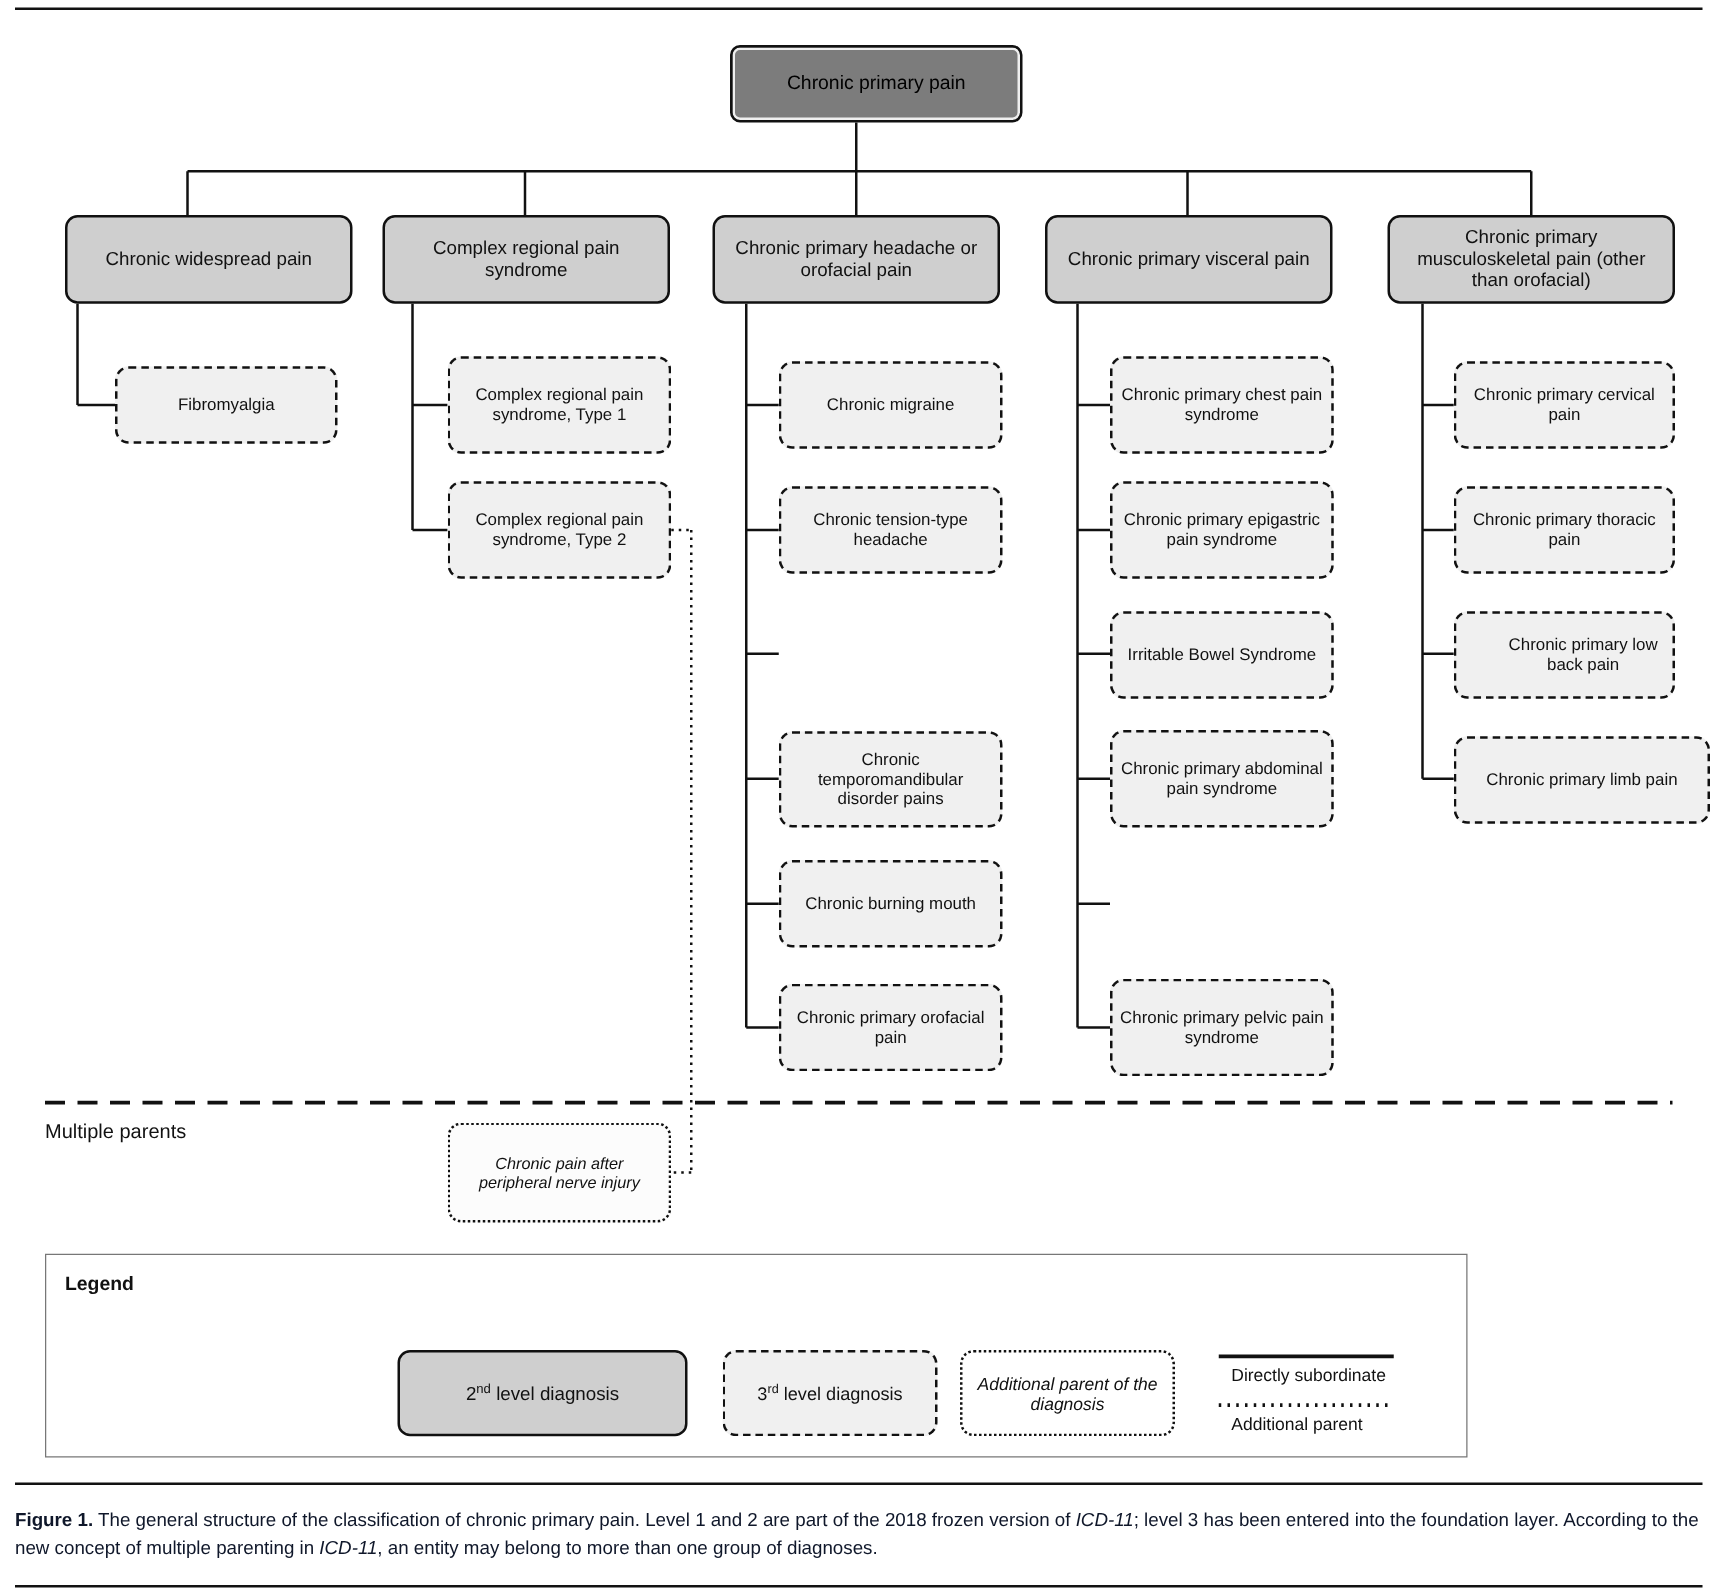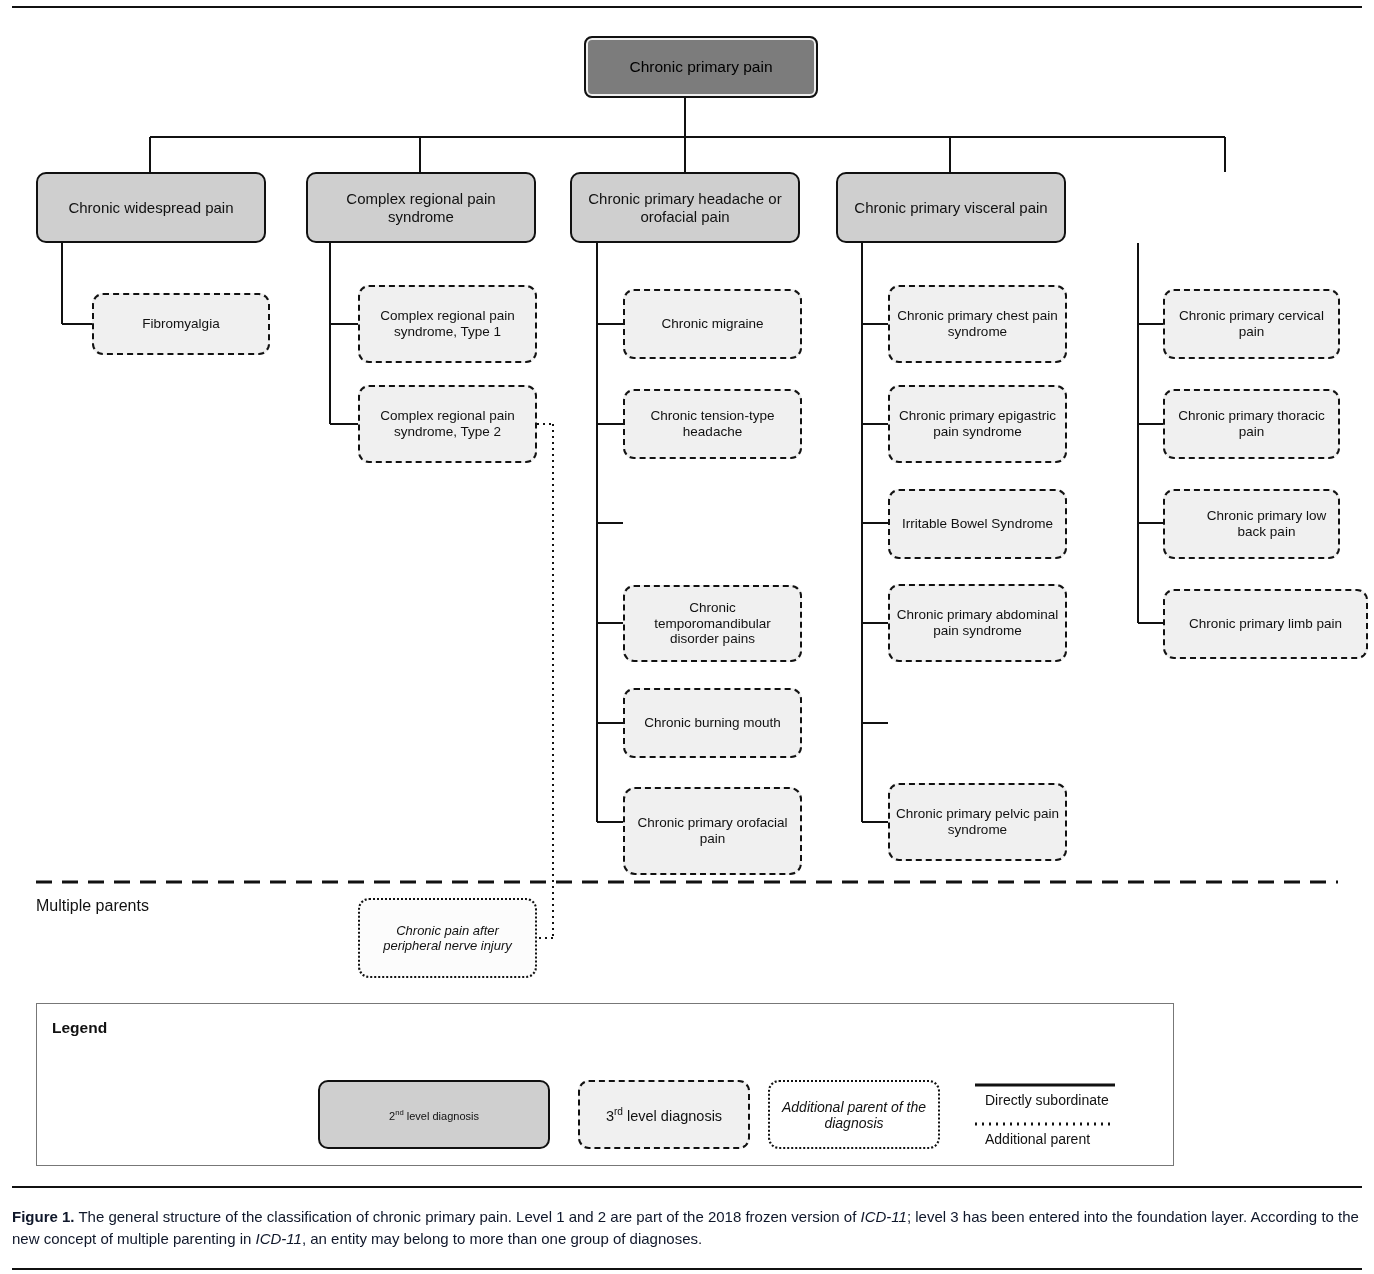--- a/index.html
+++ b/index.html
@@ -139,32 +139,35 @@
       <line x1="537" y1="424" x2="553" y2="424"></line>
       <line x1="553" y1="424" x2="553" y2="938"></line>
       <line x1="553" y1="938" x2="537" y2="938"></line>
     </g>
   </svg>
 
   <div class="node lvl1" style="left:568px;top:36px;width:234px;height:62px;margin-left:16px;">
     <span>Chronic primary pain</span>
   </div>
 
-  <div class="node lvl2" style="left:36px;top:172px;width:230px;height:71px;text-align:right;">
+  <div class="node lvl2" style="left:52px;top:172px;width:230px;height:71px;text-align:right;">
     <span>Chronic widespread pain</span>
   </div>
   <div class="node lvl2" style="left:306px;top:172px;width:230px;height:71px;">
     <span>Complex regional pain syndrome</span>
   </div>
   <div class="node lvl2" style="left:570px;top:172px;width:230px;height:71px;">
     <span>Chronic primary headache or orofacial pain</span>
   </div>
   <div class="node lvl2" style="left:836px;top:172px;width:230px;height:71px;">
     <span>Chronic primary visceral pain</span>
   </div>
+  <div class="node lvl2" style="left:1110px;top:172px;width:230px;height:71px;">
+    <span>Chronic primary musculoskeletal pain (other than orofacial)</span>
+  </div>
 
   <div class="node lvl3" style="left:92px;top:293px;width:178px;height:62px;">
     <span>Fibromyalgia</span>
   </div>
 
   <div class="node lvl3" style="left:358px;top:285px;width:179px;height:78px;">
     <span>Complex regional pain syndrome, Type 1</span>
   </div>
   <div class="node lvl3" style="left:358px;top:385px;width:179px;height:78px;">
     <span>Complex regional pain syndrome, Type 2</span>
@@ -175,21 +178,21 @@
   </div>
   <div class="node lvl3" style="left:623px;top:389px;width:179px;height:70px;">
     <span>Chronic tension-type headache</span>
   </div>
   <div class="node lvl3" style="left:623px;top:585px;width:179px;height:77px;">
     <span>Chronic temporomandibular disorder pains</span>
   </div>
   <div class="node lvl3" style="left:623px;top:688px;width:179px;height:70px;">
     <span>Chronic burning mouth</span>
   </div>
-  <div class="node lvl3" style="left:623px;top:787px;width:179px;height:88px;border-radius:12px;">
+  <div class="node lvl3" style="left:623px;top:787px;width:179px;height:70px;">
     <span>Chronic primary orofacial pain</span>
   </div>
 
   <div class="node lvl3" style="left:888px;top:285px;width:179px;height:78px;">
     <span>Chronic primary chest pain syndrome</span>
   </div>
   <div class="node lvl3" style="left:888px;top:385px;width:179px;height:78px;">
     <span>Chronic primary epigastric pain syndrome</span>
   </div>
   <div class="node lvl3" style="left:888px;top:489px;width:179px;height:70px;">
@@ -218,21 +221,21 @@
   <div class="mp-label" style="left:36px;top:897px;">Multiple parents</div>
 
   <div class="node extra" style="left:358px;top:898px;width:179px;height:80px;">
     <span>Chronic pain after peripheral nerve injury</span>
   </div>
 
   <div class="legend-box"></div>
   <div class="legend-title">Legend</div>
 
 
-  <div class="legend-node lvl2" style="left:318px;top:1080px;width:232px;height:69px;border:2px solid #111;border-radius:10px;background:#cfcfcf;font-size:11px;">
+  <div class="legend-node lvl2" style="left:318px;top:1080px;width:232px;height:69px;border:2px solid #111;border-radius:10px;background:#cfcfcf;font-size:15px;">
     <span><span>2</span><sup>nd</sup><span> level diagnosis</span></span>
   </div>
 
   <div class="legend-node lvl3" style="left:578px;top:1080px;width:172px;height:69px;border:2px dashed #111;border-radius:11px;background:#f0f0f0;font-size:14.5px;text-align:center;">
     <span><span>3</span><sup>rd</sup><span> level diagnosis</span></span>
   </div>
 
   <div class="legend-node extra" style="left:768px;top:1080px;width:172px;height:69px;border:2px dotted #111;border-radius:11px;background:#fff;font-size:14px;font-style:italic;">
     <span>Additional parent of the diagnosis</span>
   </div>

